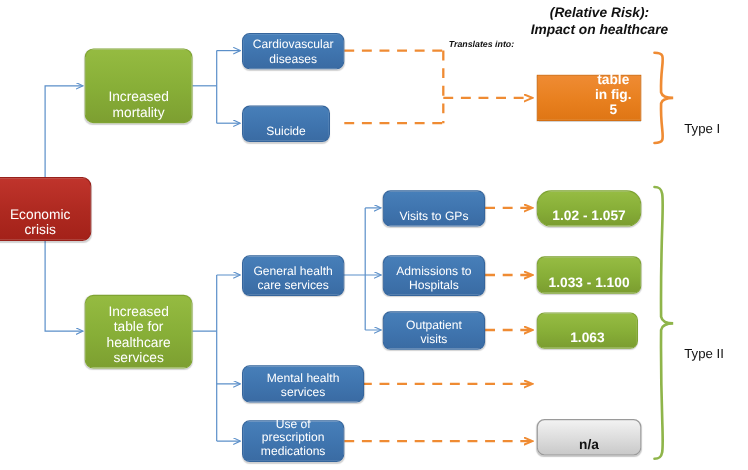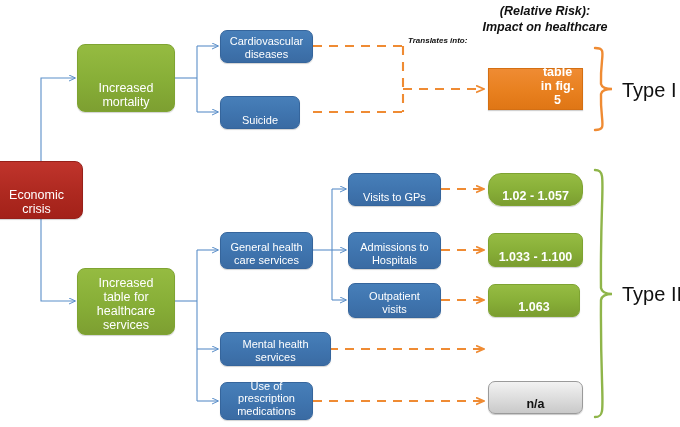--- a/index.html
+++ b/index.html
@@ -98,22 +98,23 @@
     text-align: center;
     line-height: 1.25;
   }
   .caption-small {
     font-size: 8px;
     font-style: italic;
     font-weight: bold;
     white-space: nowrap;
   }
   .caption-type {
-    font-size: 20px;
+    font-size: 12px;
     white-space: nowrap;
+    margin-top: 31px;
   }
 </style>
 </head>
 <body>
 
 <div id="canvas">
 
   <svg id="svg-layer" viewBox="0 0 680 427" xmlns="http://www.w3.org/2000/svg">
     <defs>
       <marker id="arrowBlue" markerWidth="7" markerHeight="7" refX="6" refY="3" orient="auto" markerUnits="userSpaceOnUse">

